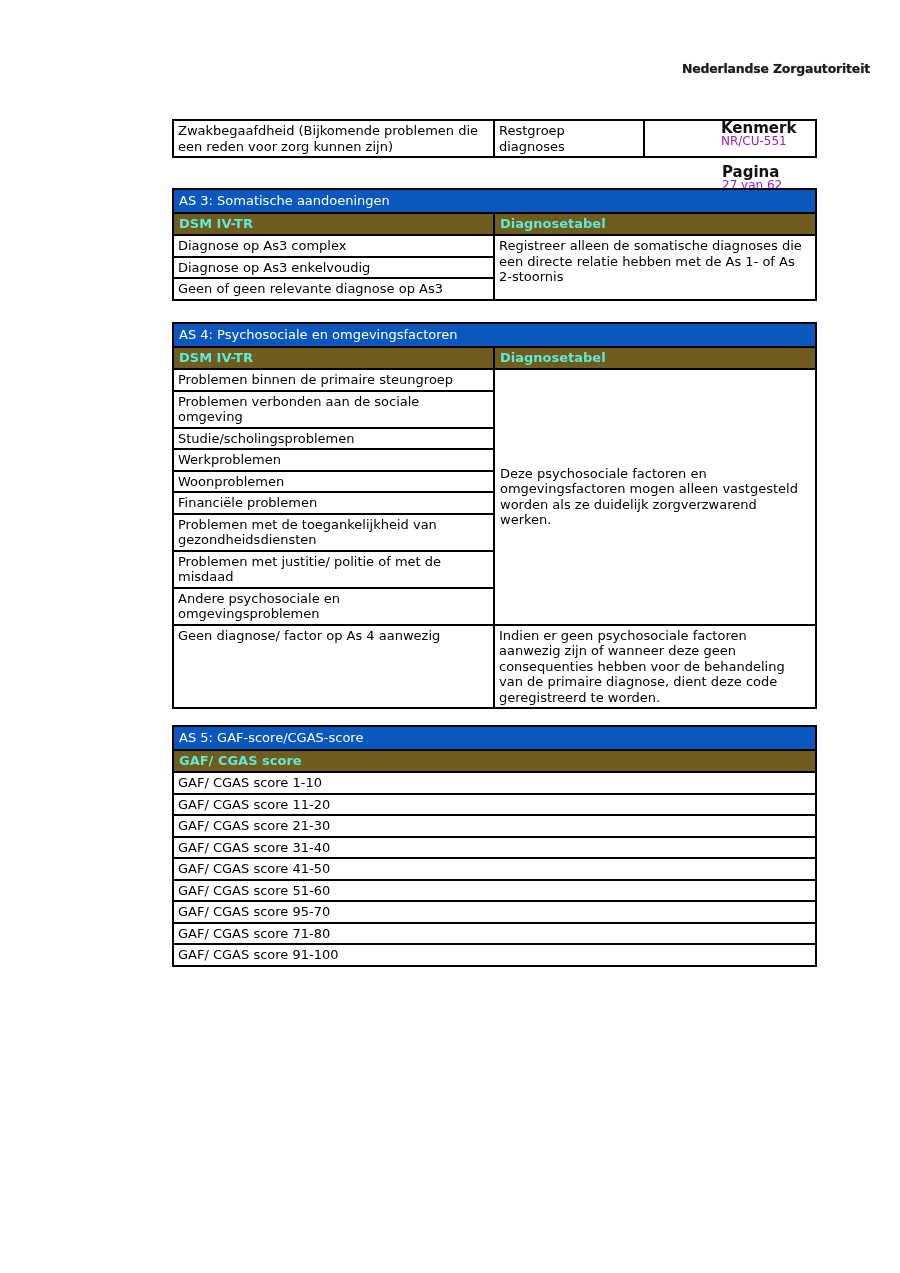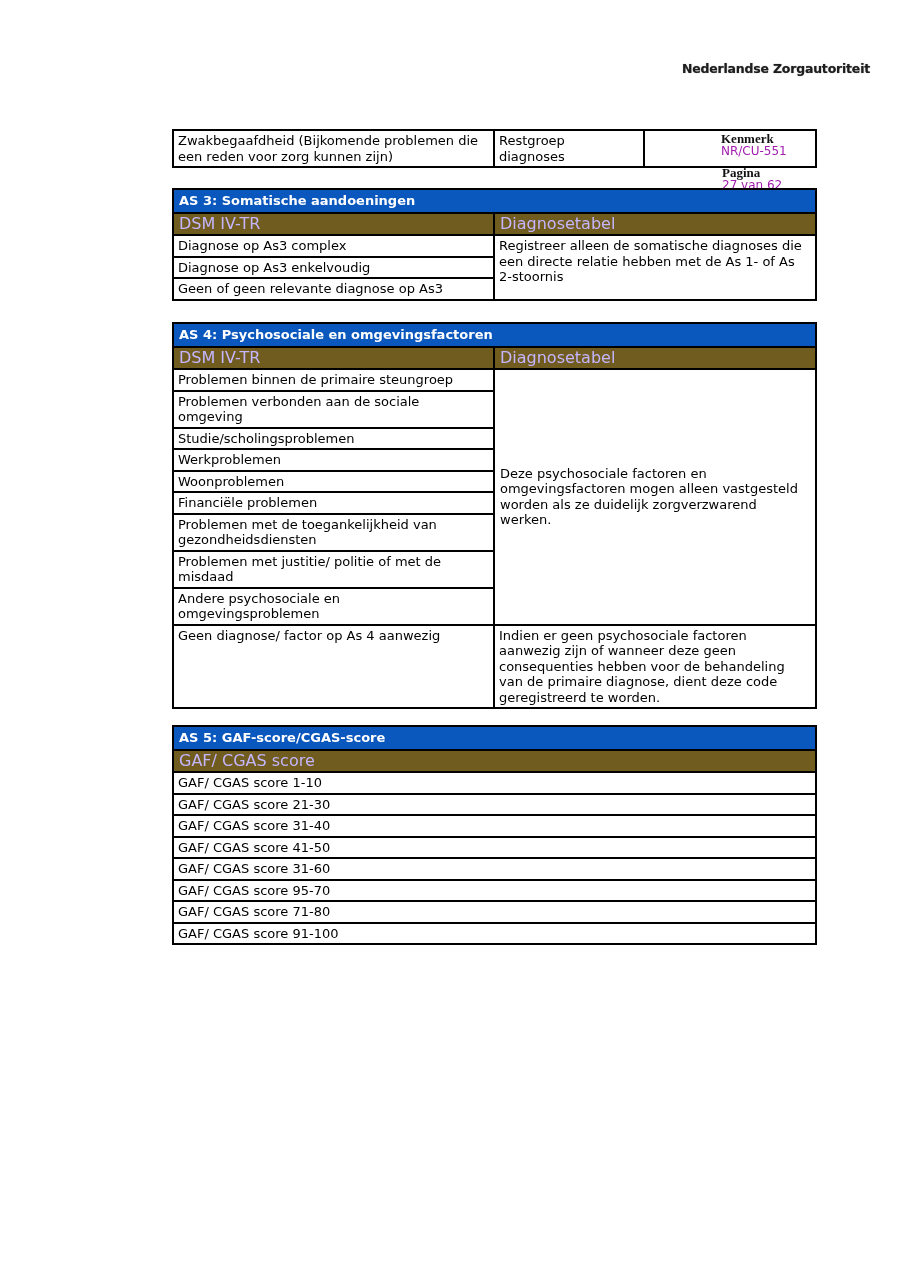--- a/index.html
+++ b/index.html
@@ -17,63 +17,63 @@
     position:absolute; left:682px; top:61px; width:160px;
     font-size:12.5px; font-weight:bold; color:#1e1e1e;
     letter-spacing:-0.2px; white-space:nowrap;
     text-shadow:0 0 1px rgba(45,45,45,0.65);
   }
 
   
   .pagina-block {
     position:absolute; left:722px; top:167px; z-index:1;
   }
-  .meta-label { font-size:13px; font-weight:bold; line-height:11px; color:#111;font-family:Liberation Serif, serif; }
+  .meta-label { font-size:15px; font-weight:bold; line-height:11px; color:#111; }
   .meta-value { font-size:12px; line-height:14px; color:#a21caf; }
 
   
   .tbl {
     position:absolute; z-index:2;
     border-collapse:collapse; table-layout:fixed;
     background:#ffffff;
   }
   .tbl td {
     border:2px solid #000;
     font-size:13px; line-height:15.5px;
     padding:2px 10px 2px 4px;
     vertical-align:top;
     overflow:hidden;
   }
   .hdr-blue td, td.hdr-blue {
     background:var(--header-blue,#0a57bd);
-    color:#fff; font-weight:bold; font-size:13px;
+    color:#fff; font-weight:normal; font-size:13px;
     padding:3px 10px 3px 5px;
   }
   td.hdr-brown {
     background:var(--header-brown,#6f5c1e);
-    color:#c4b5fd; font-weight:normal; font-size:16px;
+    color:#5eead4; font-weight:bold; font-size:13px;
     padding:2.5px 10px 2.5px 5px;
   }
   td.note-mid { vertical-align:middle; padding-left:5px; }
   td.note-top { vertical-align:top; }
   td.kenmerk-cell { padding:2px 2px 2px 76px; }
 </style>
 </head>
 <body>
 
 <div class="page">
 
   <div class="logo">Nederlandse Zorgautoriteit</div>
 
   <div class="pagina-block">
     <div class="meta-label">Pagina</div>
     <div class="meta-value">27 van 62</div>
   </div>
 
-  <table class="tbl" style="left:172px; top:129px; width:643px;">
+  <table class="tbl" style="left:172px; top:119px; width:643px;">
     <colgroup>
         <col style="width:321px">
         <col style="width:150px">
         <col style="width:172px">
       </colgroup>
     <tbody>
         <tr>
       <td>Zwakbegaafdheid (Bijkomende problemen die een reden voor zorg kunnen zijn)</td>
       <td>Restgroep diagnoses</td>
       <td class="kenmerk-cell">
@@ -166,30 +166,33 @@
         <tr>
       <td class="hdr-blue">AS 5: GAF-score/CGAS-score</td>
     </tr>
     <tr>
       <td class="hdr-brown">GAF/ CGAS score</td>
     </tr>
     <tr>
           <td>GAF/ CGAS score 1-10</td>
         </tr>
     <tr>
+          <td>GAF/ CGAS score 11-20</td>
+        </tr>
+    <tr>
           <td>GAF/ CGAS score 21-30</td>
         </tr>
     <tr>
           <td>GAF/ CGAS score 31-40</td>
         </tr>
     <tr>
           <td>GAF/ CGAS score 41-50</td>
         </tr>
     <tr>
-          <td>GAF/ CGAS score 31-60</td>
+          <td>GAF/ CGAS score 51-60</td>
         </tr>
     <tr>
           <td>GAF/ CGAS score 95-70</td>
         </tr>
     <tr>
           <td>GAF/ CGAS score 71-80</td>
         </tr>
     <tr>
           <td>GAF/ CGAS score 91-100</td>
         </tr>

